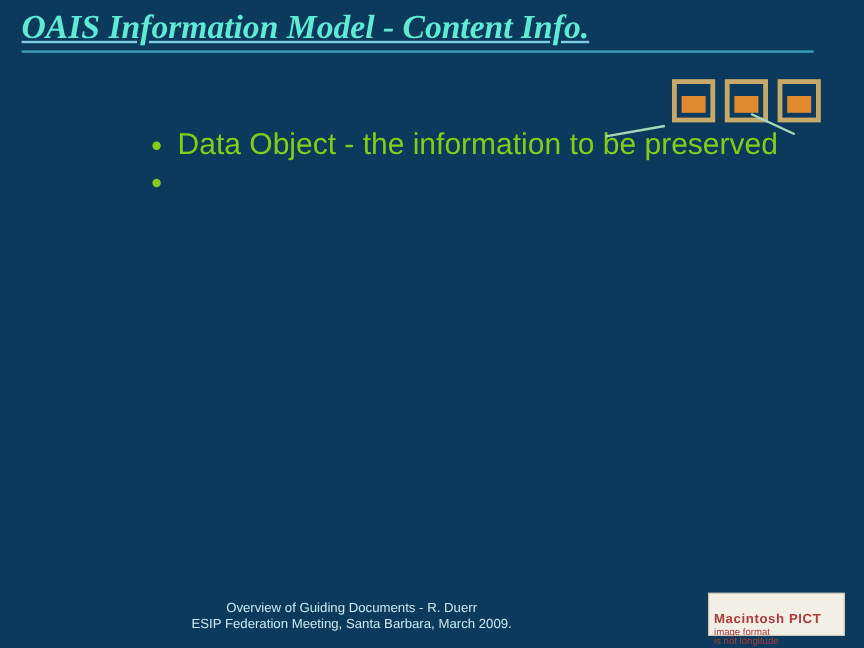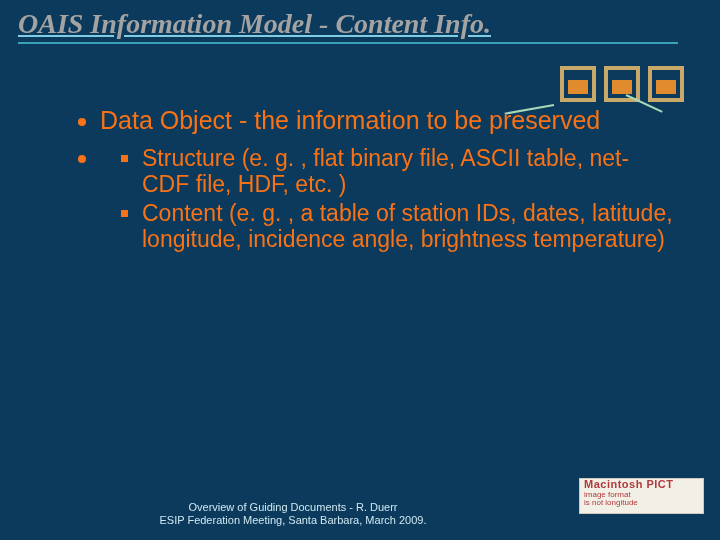--- a/index.html
+++ b/index.html
@@ -17,34 +17,35 @@
     height: 540px;
     box-sizing: border-box;
   }
   .title-area {
     padding: 8px 18px 2px 18px;
   }
   .title {
     font-family: "Times New Roman", Times, serif;
     font-style: italic;
     font-size: 28px;
-    color: #a3a3a3;
+    color: #5eead4;
     text-decoration: underline;
     text-decoration-color: #7fcde3;
     margin: 0 0 2px 0;
   }
   .title-rule {
     border: none;
     border-top: 2px solid #3aa0b8;
     margin: 0 0 0 0;
     width: 660px;
   }
   .content {
     padding: 60px 44px 0 60px;
-    color: #f97316;
+    color: #84cc16;
+    margin-left: 48px;
   }
   ul.outer {
     list-style: disc;
     margin: 0;
     padding-left: 40px;
     font-size: 25px;
     line-height: 1.15;
   }
   ul.outer > li {
     margin-bottom: 2px;
@@ -93,27 +94,27 @@
   }
   .callout-line {
     position: absolute;
     background: #a8d8b8;
     height: 2px;
     transform-origin: left center;
   }
   .badge {
     position: absolute;
     right: 16px;
-    bottom: 26px;
-    width: 125px;
+    bottom: 10px;
+    width: 114px;
     height: 36px;
     background: #f2efe7;
     border: 1px solid #d0c8b8;
     box-sizing: border-box;
-    padding: 0 4px;
+    padding: 16px 4px;
     font-size: 8px;
     line-height: 1.05;
     color: #b03a3a;
     font-family: Arial, sans-serif;
   }
   .badge .l1 { font-weight: bold; font-size: 11px; letter-spacing: 0.5px; }
 </style>
 </head>
 <body>
 
@@ -135,24 +136,20 @@
       <div class="thumb-inner"></div>
     </div>
     <div class="callout-line" style="top:46px; left:-6px; width:50px; transform:rotate(170deg);"></div>
     <div class="callout-line" style="top:36px; left:66px; width:40px; transform:rotate(25deg);"></div>
   </div>
 
   <div class="content">
     <ul class="outer">
       <li>Data Object - the information to be preserved</li>
       <li>
-        <ul class="inner">
-          <li>Structure  (e. g. , flat binary file, ASCII table, net-CDF file, HDF, etc. )</li>
-          <li>Content (e. g. , a table of station IDs, dates, latitude, longitude, incidence angle, brightness temperature)</li>
-        </ul>
       </li>
     </ul>
   </div>
 
   <div class="footer">
     <div>Overview of Guiding Documents -  R. Duerr</div>
     <div>ESIP Federation Meeting, Santa Barbara, March 2009.</div>
   </div>
 
   <div class="badge">

